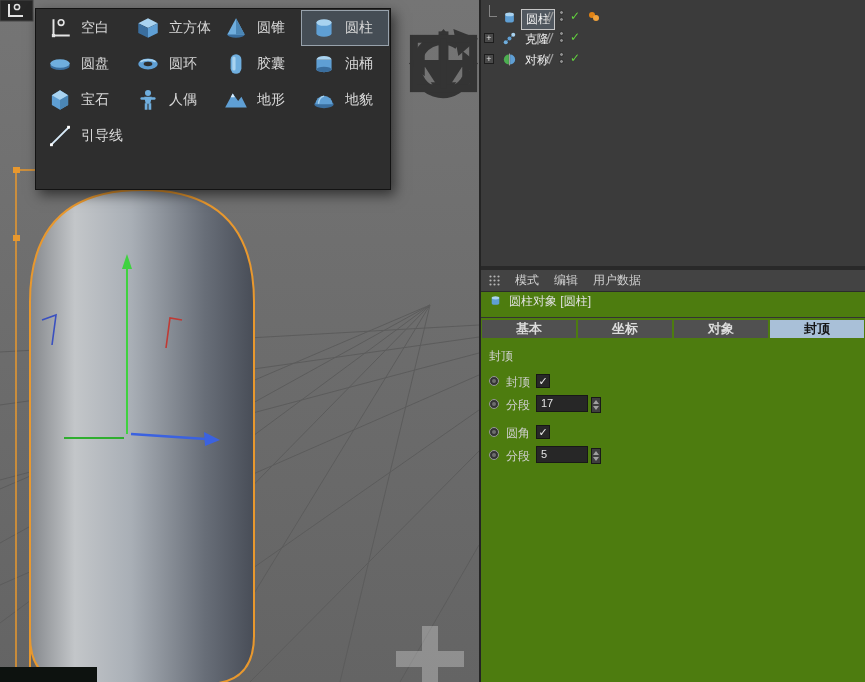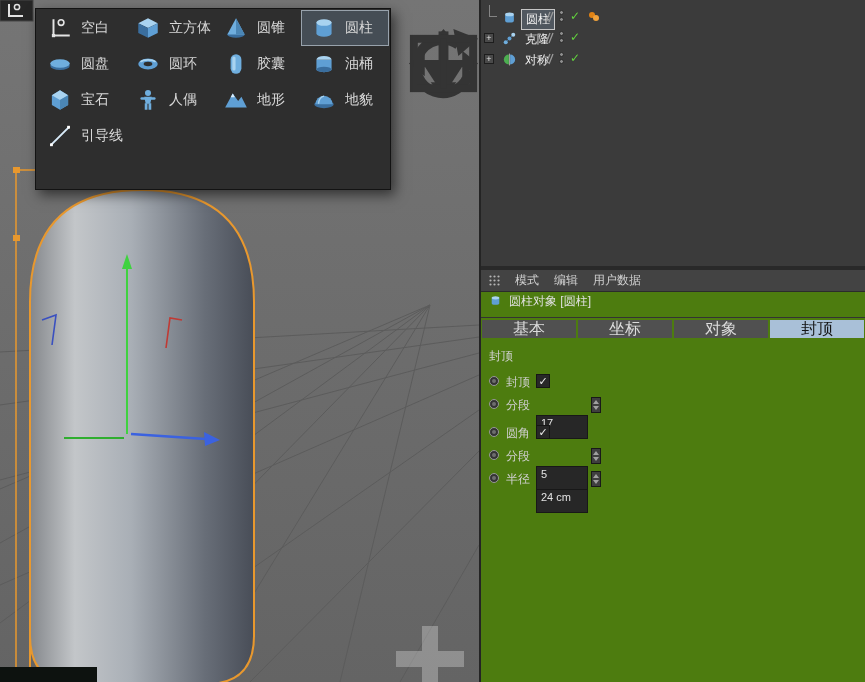--- a/index.html
+++ b/index.html
@@ -56,35 +56,35 @@
   #am { position:absolute; left:0; top:270px; width:384px; height:412px; background:#4d7c0f;padding-left:40px; }
   .am-menu { position:absolute; left:0; top:0; width:384px; height:22px; background:#434343;
              border-bottom:1px solid #2b2b2b; display:flex; align-items:center; gap:15px;
              padding-left:8px; font-size:12px; color:#d0d0d0; }
   .am-title { position:absolute; left:0; top:23px; width:384px; height:25px;
               display:flex; gap:7px; padding-left:8px;
               font-size:12px; color:#e0e0e0; border-bottom:1px solid #333; }
   .am-title svg { width:13px; height:15px; }
   .am-tabs { position:absolute; left:1px; top:50px; width:382px; height:18px;
              display:grid; grid-template-columns:repeat(4,1fr); gap:2px; }
-  .am-tab { background:#505050; color:#dcdcdc; font-size:16px; text-align:center;
-            line-height:18px; }
+  .am-tab { background:#505050; color:#dcdcdc; font-size:13px; text-align:center;
+            line-height:18px;font-weight:bold; }
   .am-tab.active { background:#a9c0d8; color:#141414; }
   .am-section { position:absolute; left:8px; top:78px; font-size:12px; color:#d2d2d2; }
 
   .arow { position:absolute; left:0; width:384px; height:20px; font-size:12px; }
   .keycircle { position:absolute; left:8px; top:4px; width:10px; height:10px;
                border:1px solid #979797; border-radius:50%; background:#343434; }
   .keycircle::after { content:""; position:absolute; left:2px; top:2px; width:4px; height:4px;
                       border-radius:50%; background:#6e6e6e; }
   .alabel { position:absolute; left:25px; top:2px; color:#cfcfcf; }
   .checkbox { position:absolute; left:55px; top:2px; width:14px; height:14px;
               background:#282828; border:1px solid #161616; color:#eeeeee;
               font-size:11px; line-height:13px; text-align:center; }
-  .numfield { position:absolute; left:55px; top:20px; width:52px; height:24px;
+  .numfield { position:absolute; left:55px; top:0; width:52px; height:17px;
               background:#272727; border:1px solid #181818; color:#e2e2e2;
               font-size:11px; line-height:14px; padding-left:4px; }
   .stepper { position:absolute; left:110px; top:2px; width:10px; height:16px;
              background:#3f3f3f; border:1px solid #191919; }
   .stepper::before { content:""; position:absolute; left:1px; top:2px;
              border-left:3px solid transparent; border-right:3px solid transparent;
              border-bottom:4px solid #a0a0a0; }
   .stepper::after { content:""; position:absolute; left:1px; bottom:2px;
              border-left:3px solid transparent; border-right:3px solid transparent;
              border-top:4px solid #a0a0a0; }
@@ -452,21 +452,15 @@
       <span class="checkbox">✓</span>
     </div>
 
     <div class="arow" style="top:176px">
       <span class="keycircle"></span>
       <span class="alabel">分段</span>
       <span class="numfield">5</span>
       <span class="stepper"></span>
     </div>
 
-    <div class="arow" style="top:199px">
-      <span class="keycircle"></span>
-      <span class="alabel">半径</span>
-      <span class="numfield">24 cm</span>
-      <span class="stepper"></span>
-    </div>
 
   </div>
 </div>
 
 </body></html>

